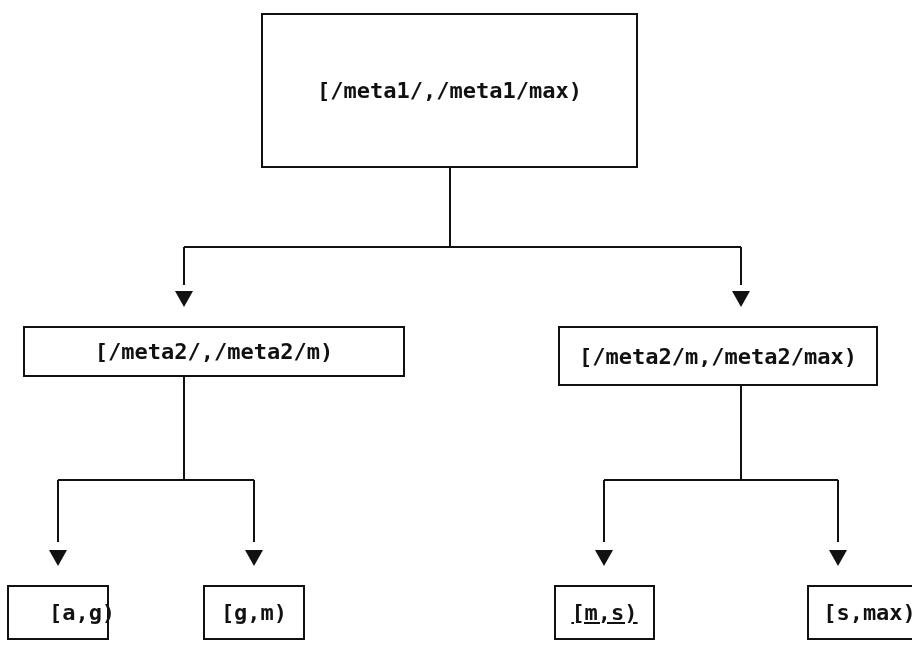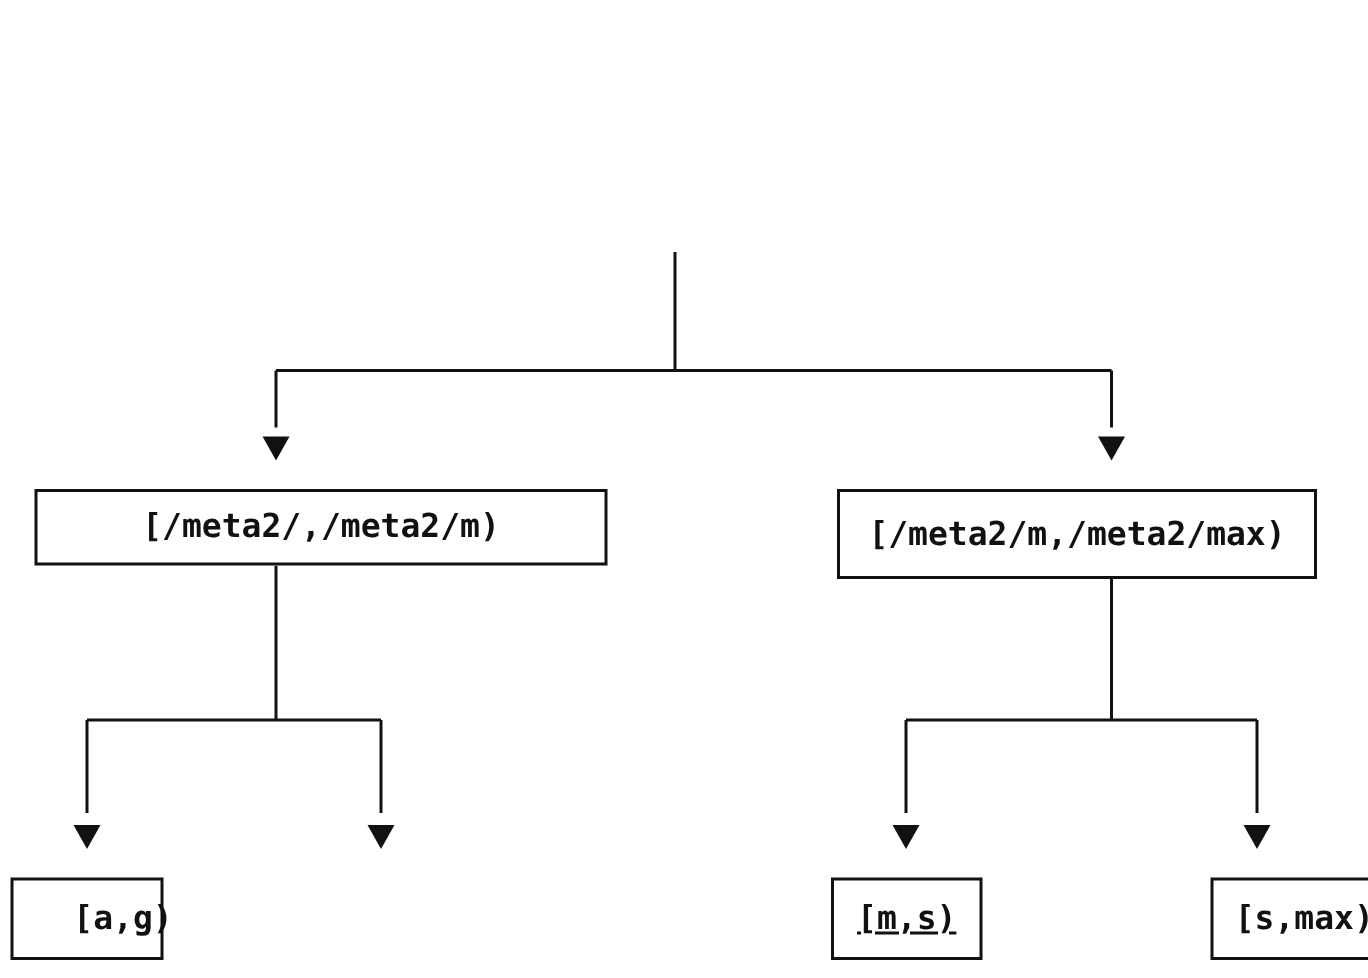--- a/index.html
+++ b/index.html
@@ -74,21 +74,23 @@
     <polygon points="245,550 263,550 254,566"></polygon>
 
     <path d="M741 377 V480"></path>
     <path d="M604 480 H838"></path>
     <path d="M604 480 V542"></path>
     <path d="M838 480 V542"></path>
     <polygon points="595,550 613,550 604,566"></polygon>
     <polygon points="829,550 847,550 838,566"></polygon>
   </svg>
 
+  <div class="node node-root">[/meta1/,/meta1/max)</div>
 
   <div class="node node-left">[/meta2/,/meta2/m)</div>
   <div class="node node-right">[/meta2/m,/meta2/max)</div>
 
   <div class="node node-leaf-ag">[a,g)</div>
+  <div class="node node-leaf-gm">[g,m)</div>
   <div class="node node-leaf-ms">[m,s)</div>
   <div class="node node-leaf-smax">[s,max)</div>
 
 </div>
 
 </body></html>

